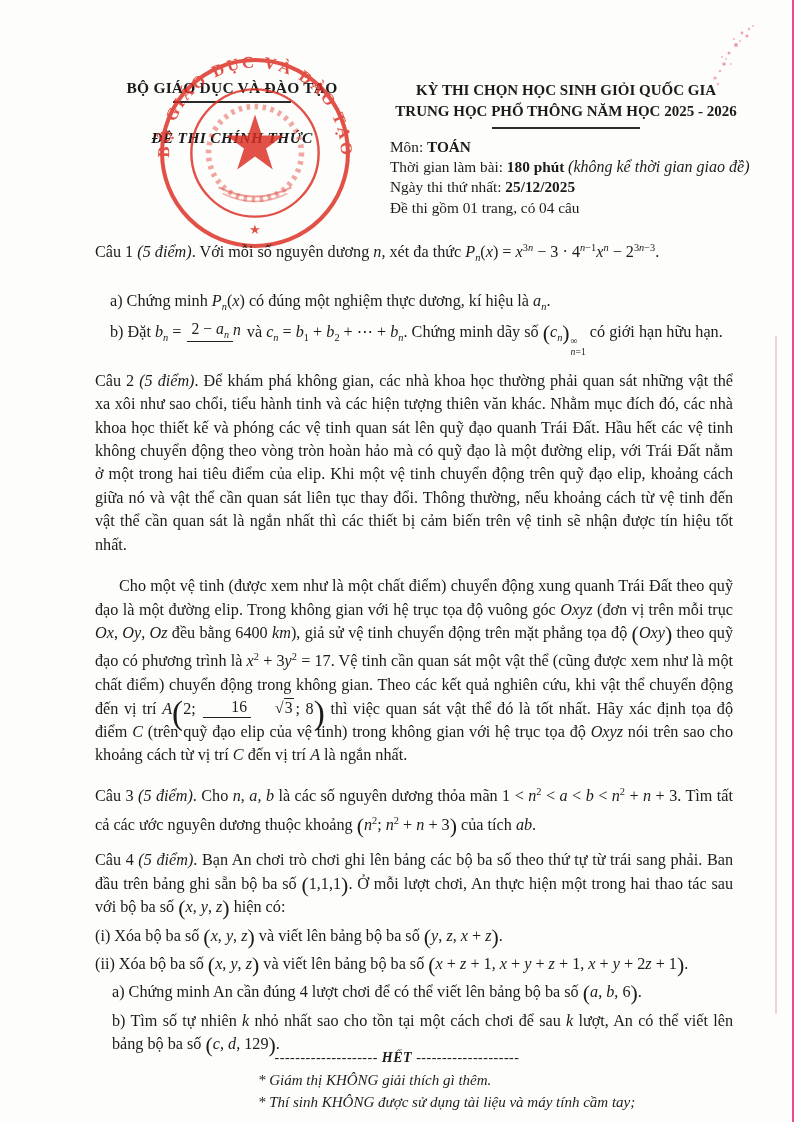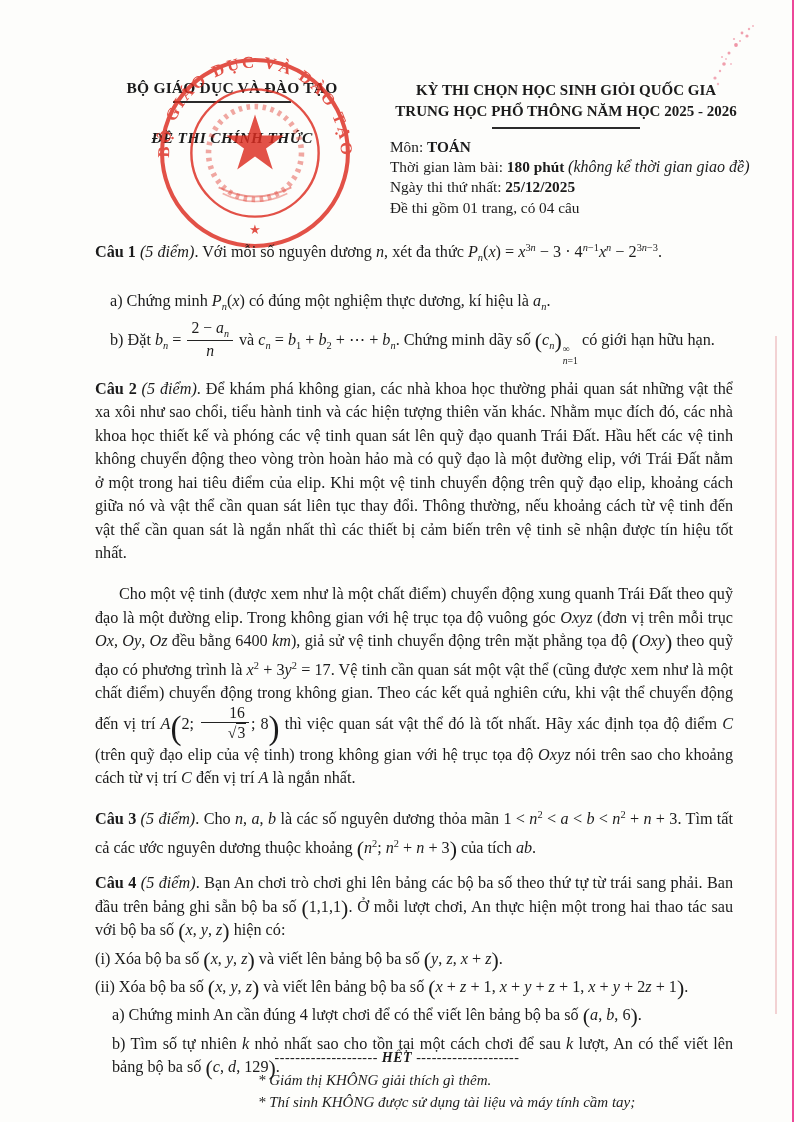--- a/index.html
+++ b/index.html
@@ -35,25 +35,25 @@
     background:rgba(224,140,146,.38);}
   
   .doc-body{position:absolute;left:95px;top:236px;width:638px;}
   .para{text-align:justify;font-size:16.2px;line-height:23.4px;}
   .q1-sub{padding-left:15px;margin-top:20px;}
   .q1-b{margin-top:2px;}
   .q-gap{margin-top:12px;}
   .p-indent{text-indent:24px;margin-top:18px;}
   .q4-item{margin-top:5px;}
   .q4-sub{padding-left:17px;margin-top:5px;}
-  .para b{font-weight:bold;}
+  .para b{font-weight:normal;}
   .para sup{font-size:.64em;}
   .para sub{font-size:.64em;}
   
-  .frac{display:inline-flex;flex-direction:column;vertical-align:middle;
+  .frac{display:inline-flex;flex-direction:row;vertical-align:middle;
     text-align:center;line-height:1.12;font-size:.97em;margin:0 2px;
     transform:translateY(-2px);}
   .frac .fn{border-bottom:1.3px solid #222;padding:0 4px 1px;}
   .frac .fd{padding-top:1px;}
   .rad{border-top:1.3px solid #222;padding:0 1px;}
   .ss{display:inline-flex;flex-direction:column;font-size:.6em;line-height:1.18;
     vertical-align:-.75em;margin-left:1px;text-align:left;}
   .bp{font-size:1.35em;line-height:0;vertical-align:-.12em;font-weight:400;}
   .bp2{font-size:2.05em;line-height:0;vertical-align:-.3em;font-weight:300;}
   

